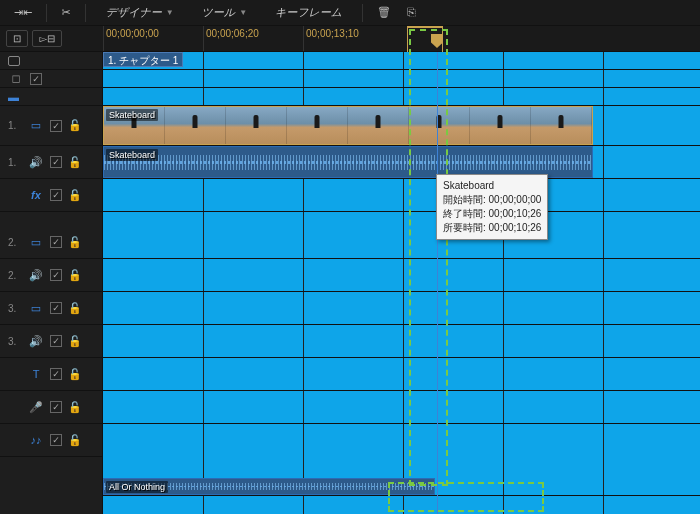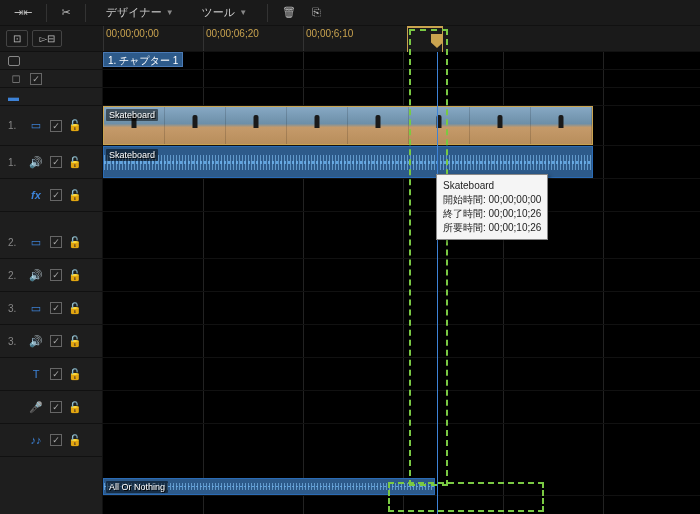--- a/index.html
+++ b/index.html
@@ -7,33 +7,33 @@
     width: 700px; height: 514px;
     background: #1a1a1a; color: #ccc;
     font-family: sans-serif; font-size: 11px;
     overflow: hidden; position: relative;
   }
   .toolbar {
     height: 26px; display: flex; align-items: center;
     border-bottom: 1px solid #111; padding: 0 6px;
   }
   .tool-btn { padding: 4px 8px; color: #bbb; cursor: pointer; display: flex; align-items: center; gap: 3px; }
-  .menu-item { padding: 4px 14px; color: #ccc; cursor: pointer; display: flex; align-items: center; gap: 4px; }
+  .menu-item { padding: 4px 14px; color: #ccc; cursor: pointer; display: flex; align-items: center; gap: 4px; font-style: italic; }
   .divider { width: 1px; height: 18px; background: #333; margin: 0 6px; }
   .chev { font-size: 8px; color: #888; }
   .subbar { height: 26px; display: flex; border-bottom: 1px solid #111; }
   .subbar-left { width: 103px; display: flex; align-items: center; padding: 0 6px; gap: 4px; }
   .subbar-left .b { padding: 2px 6px; border: 1px solid #444; border-radius: 2px; color: #bbb; cursor: pointer; font-size: 10px; }
   .ruler { flex: 1; position: relative; overflow: hidden; }
   .ruler-ticks { position: absolute; top: 0; left: 0; right: 0; height: 100%; display: flex; }
   .tick { width: 100px; color: #c9a34f; font-size: 10px; padding-top: 2px; border-left: 1px solid #333; padding-left: 2px; }
   .playhead-marker { position: absolute; top: 8px; left: 328px; width: 12px; height: 14px; background: #c9a34f; clip-path: polygon(0 0,100% 0,100% 60%,50% 100%,0 60%); z-index: 20; }
   .tracks { position: absolute; top: 52px; left: 0; right: 0; bottom: 0; display: flex; }
   .track-headers { width: 103px; background: #1e1e1e; border-right: 1px solid #111; }
-  .track-content { flex: 1; position: relative; background: #000000; text-align: center; }
+  .track-content { flex: 1; position: relative; background: #0ea5e9; text-align: center; }
   .track-row { height: 33px; border-bottom: 1px solid #111; display: flex; align-items: center; padding: 0 8px; gap: 6px; }
   .track-row.tall { height: 40px; }
   .track-row.ch { height: 18px; }
   .track-row .num { color: #888; width: 14px; font-size: 10px; }
   .track-row .icon { width: 16px; height: 16px; display: flex; align-items: center; justify-content: center; color: #3d82d6; }
   .track-row .cb { width: 12px; height: 12px; border: 1px solid #666; display: flex; align-items: center; justify-content: center; cursor: pointer; font-size: 9px; color: #aaa; }
   .track-row .lock { color: #888; cursor: pointer; font-size: 11px; }
   .lane { position: absolute; left: 0; right: 0; border-bottom: 1px solid #111; }
   .clip {
     position: absolute; height: 100%; top: 0;
@@ -70,35 +70,38 @@
   <div class="tool-btn">✂</div>
   <div class="divider"></div>
   <div class="menu-item">
       <span>デザイナー</span>
       <span class="chev">▼</span>
     </div>
   <div class="menu-item">
       <span>ツール</span>
       <span class="chev">▼</span>
     </div>
+  <div class="menu-item">
+      <span>キーフレーム</span>
+    </div>
   <div class="divider"></div>
   <div class="tool-btn">🗑</div>
   <div class="tool-btn">⎘</div>
 </div>
 
 <div class="subbar">
   <div class="subbar-left">
     <div class="b">⊡</div>
     <div class="b">▻⊟</div>
   </div>
   <div class="ruler">
     <div class="ruler-ticks">
       <div class="tick">00;00;00;00</div>
       <div class="tick">00;00;06;20</div>
-      <div class="tick">00;00;6;10</div>
+      <div class="tick">00;00;13;10</div>
     </div>
     <div class="playhead-marker"></div>
   </div>
 </div>
 
 <div class="tracks">
   <div class="track-headers">
     <div class="track-row ch">
       <span class="comment-icon"></span>
     </div>

